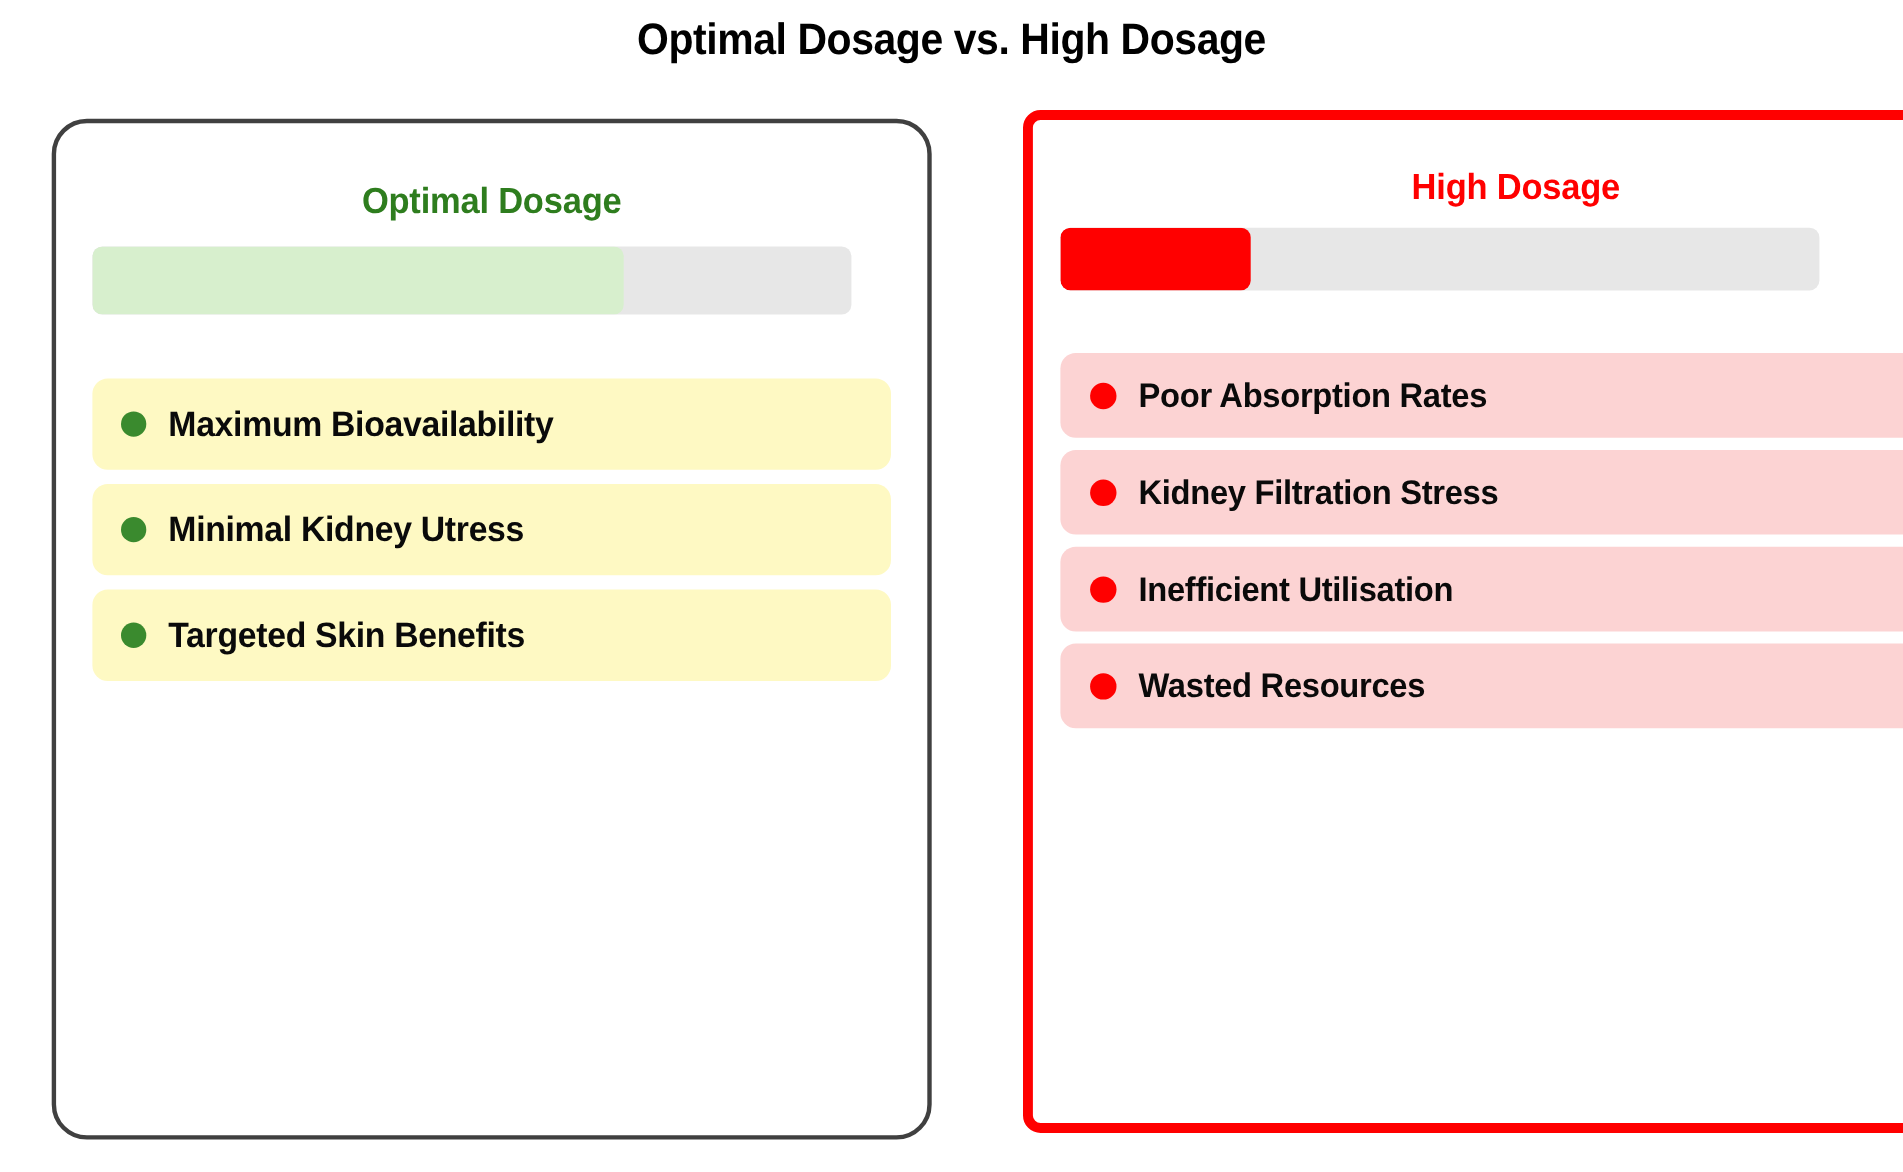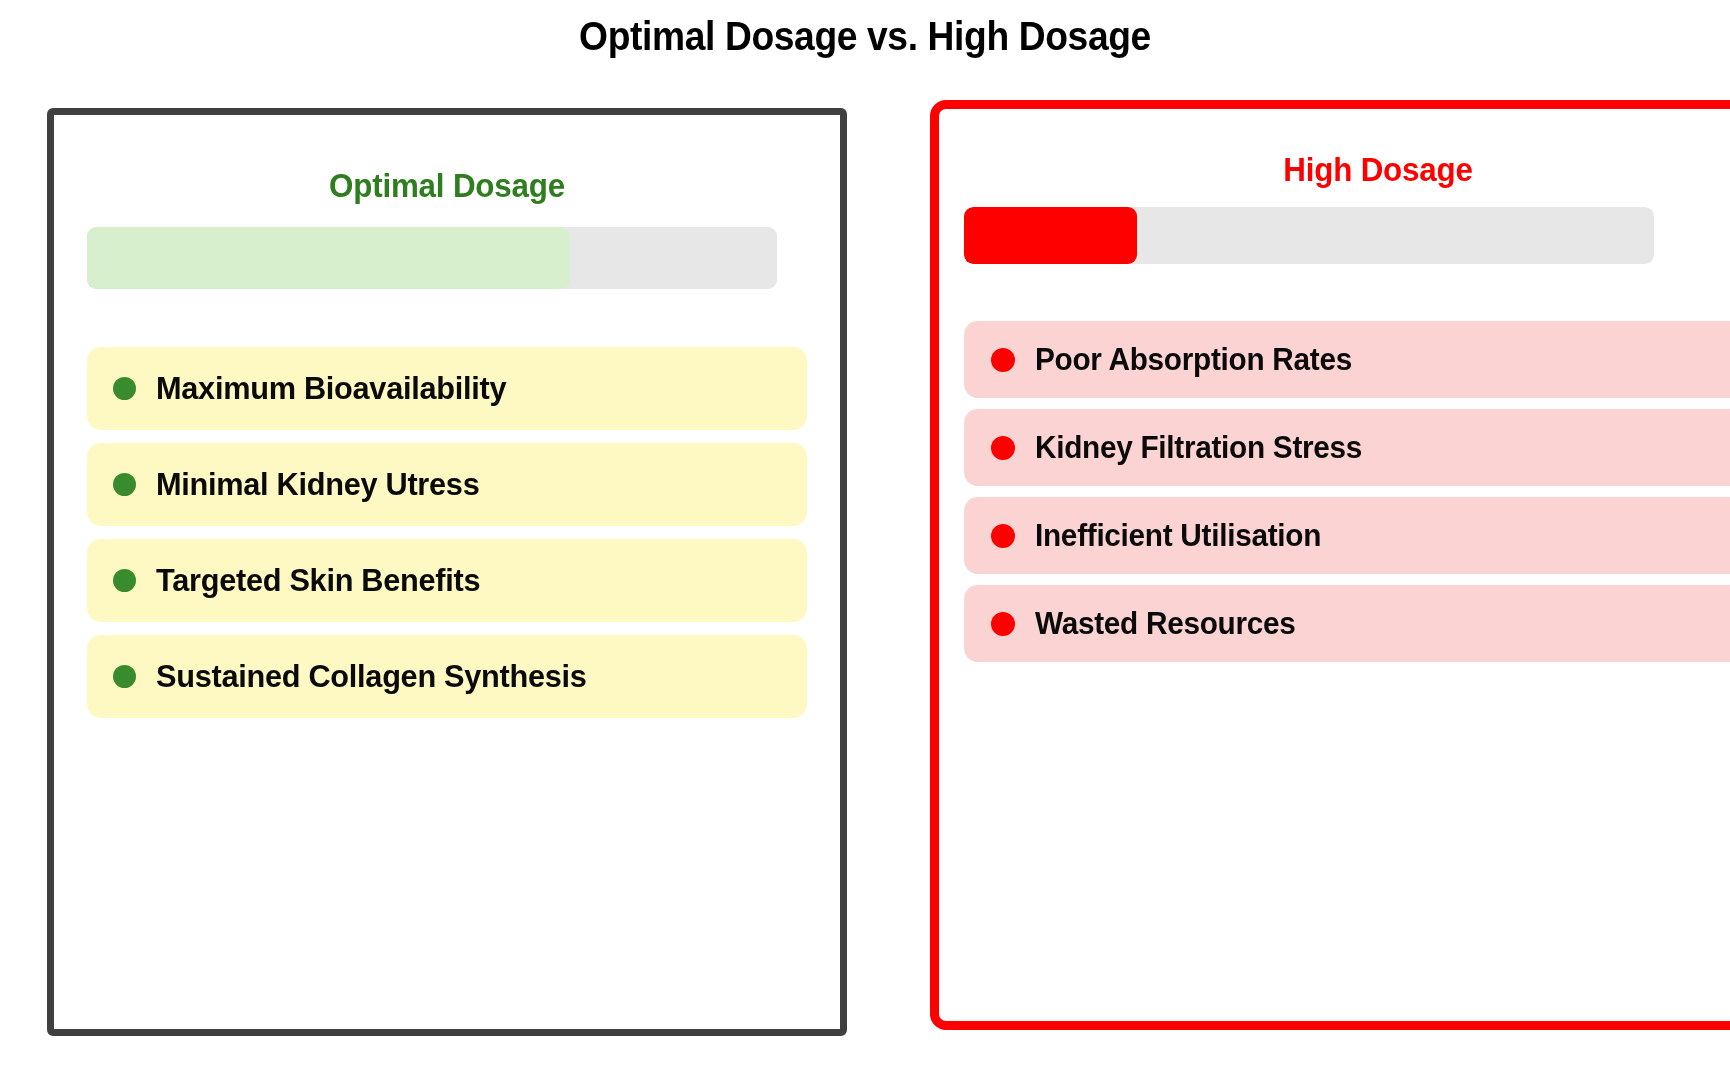--- a/index.html
+++ b/index.html
@@ -35,22 +35,22 @@
   .panel {
     position: absolute;
     background: #ffffff;
     box-sizing: border-box;
   }
   .panel-left {
     left: 47px;
     top: 108px;
     width: 800px;
     height: 928px;
-    border: 7px solid #404040;
-    border-radius: 6px;
+    border: 4px solid #404040;
+    border-radius: 32px;
   }
   .panel-right {
     left: 930px;
     top: 100px;
     width: 896px;
     height: 930px;
     border: 9px solid #FF0000;
     border-radius: 16px;
   }
 
@@ -186,24 +186,20 @@
       <span class="item-label">Maximum Bioavailability</span>
     </div>
     <div class="list-item">
       <span class="bullet"></span>
       <span class="item-label">Minimal Kidney Utress</span>
     </div>
     <div class="list-item">
       <span class="bullet"></span>
       <span class="item-label">Targeted Skin Benefits</span>
     </div>
-    <div class="list-item">
-      <span class="bullet"></span>
-      <span class="item-label">Sustained Collagen Synthesis</span>
-    </div>
   </div>
 </section>
 
 <section class="panel panel-right">
   <div class="panel-title">High Dosage</div>
   <div class="progress-track">
     <div class="progress-fill" style="width:25%"></div>
   </div>
   <div class="list">
     <div class="list-item">

